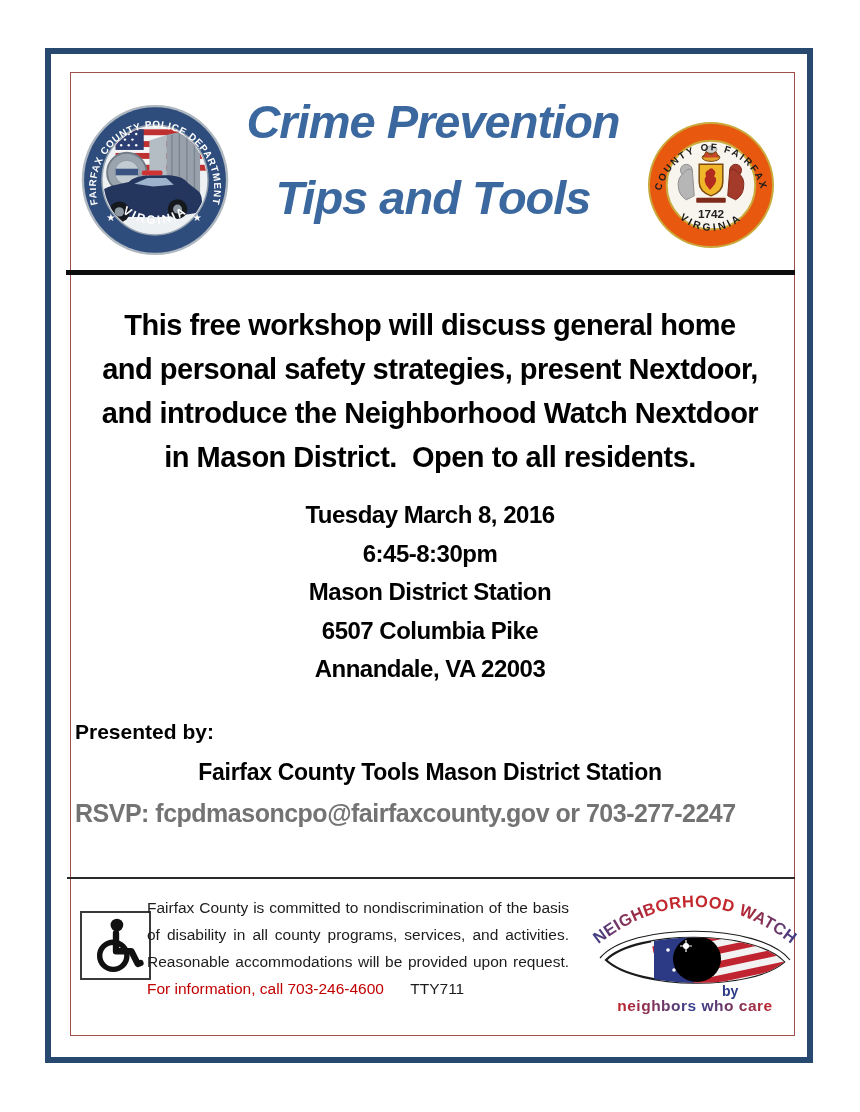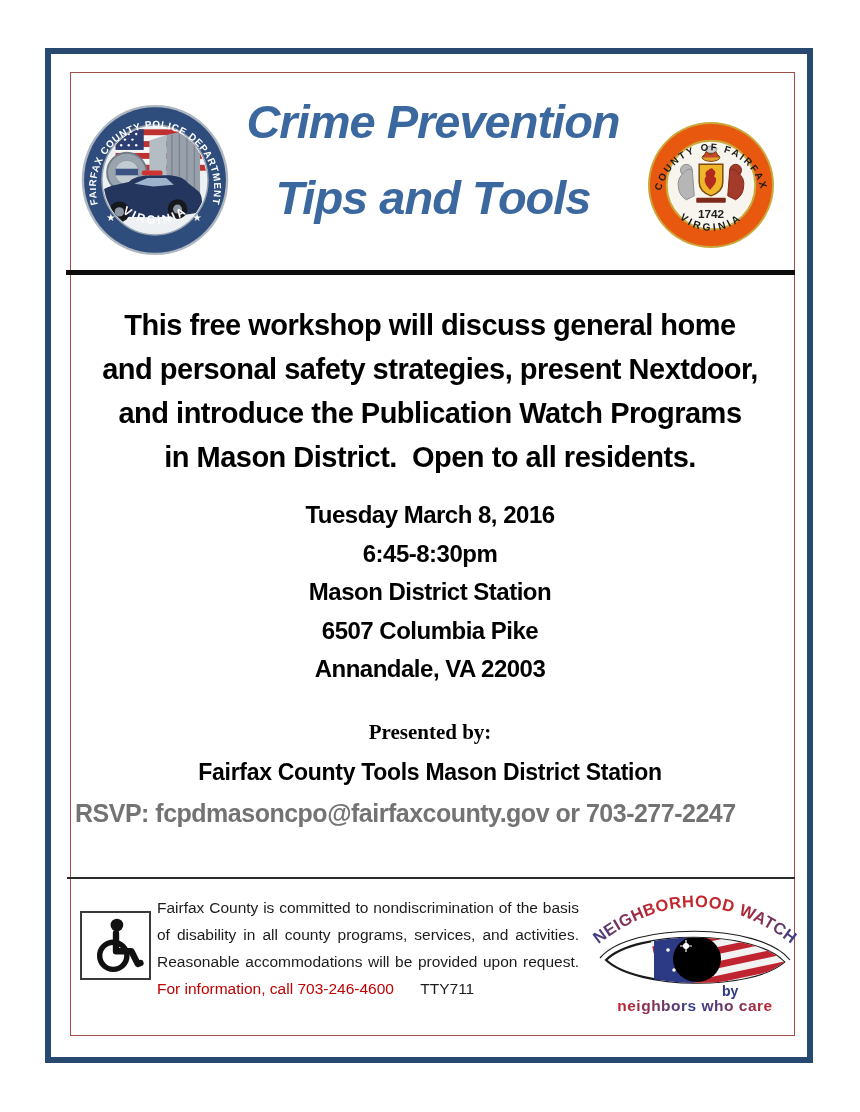--- a/index.html
+++ b/index.html
@@ -15,30 +15,30 @@
   .title-line{height:76px;line-height:76px;}
   .police-seal{left:79px;top:103px;width:152px;height:154px;}
   .county-seal{left:647px;top:121px;width:128px;height:128px;}
   .black-divider{left:66px;top:270px;width:729px;height:5px;background:#0d0d0d;}
   
   .intro{left:75px;top:303px;width:710px;text-align:center;font-weight:700;font-size:29px;
          line-height:44px;letter-spacing:-0.5px;color:#000;}
   .intro div{white-space:pre-wrap;}
   .event{left:75px;top:496px;width:710px;text-align:center;font-weight:700;font-size:24px;
          line-height:38.5px;letter-spacing:-0.5px;color:#000;}
-  .presented{left:75px;top:720px;width:710px;text-align:center;font-weight:700;font-size:21px;color:#000;font-family:Liberation Serif, serif;}
+  .presented{left:75px;top:720px;width:710px;font-weight:700;font-size:21px;color:#000;}
   .presenter{left:75px;top:759px;width:710px;text-align:center;font-weight:700;font-size:23px;
              letter-spacing:-0.3px;color:#000;}
   .rsvp{left:75px;top:799px;width:710px;font-weight:700;font-size:25px;
         letter-spacing:-0.5px;color:#737373;}
   .thin-divider{left:67px;top:877px;width:728px;height:2px;background:#2a2a2a;}
   
   .wc-box{left:80px;top:911px;width:67px;height:65px;border:2px solid #3a3a3a;background:#fff;}
   .wc-box svg{display:block;margin:2px auto 0;}
-  .access-text{left:157px;top:894px;width:422px;font-size:15.5px;line-height:27px;color:#1c1c1c;}
+  .access-text{left:147px;top:894px;width:422px;font-size:15.5px;line-height:27px;color:#1c1c1c;}
   .access-text .just{text-align:justify;text-align-last:justify;}
   .phone-line{white-space:nowrap;}
   .phone-red{color:#c00000;}
   .tty{color:#1c1c1c;margin-left:22px;}
   .nw-logo{left:590px;top:884px;width:210px;height:130px;}
   .pub-note{left:55px;top:1067px;font-size:15px;color:#3c3c3c;}
   svg text{font-family:"Liberation Sans",sans-serif;}
 </style>
 </head>
 <body>
@@ -137,21 +137,21 @@
         <textPath href="#csBot" startOffset="50%" text-anchor="middle">VIRGINIA</textPath>
       </text>
     </svg>
   </div>
 
   <div class="abs black-divider"></div>
 
   <div class="abs intro">
     <div>This free workshop will discuss general home</div>
     <div>and personal safety strategies, present Nextdoor,</div>
-    <div>and introduce the Publication Watch Programs</div>
+    <div>and introduce the Neighborhood Watch Nextdoor</div>
     <div>in Mason District.  Open to all residents.</div>
   </div>
 
   <div class="abs event">
     <div>Tuesday March 8, 2016</div>
     <div>6:45-8:30pm</div>
     <div>Mason District Station</div>
     <div>6507 Columbia Pike</div>
     <div>Annandale, VA 22003</div>
   </div>

